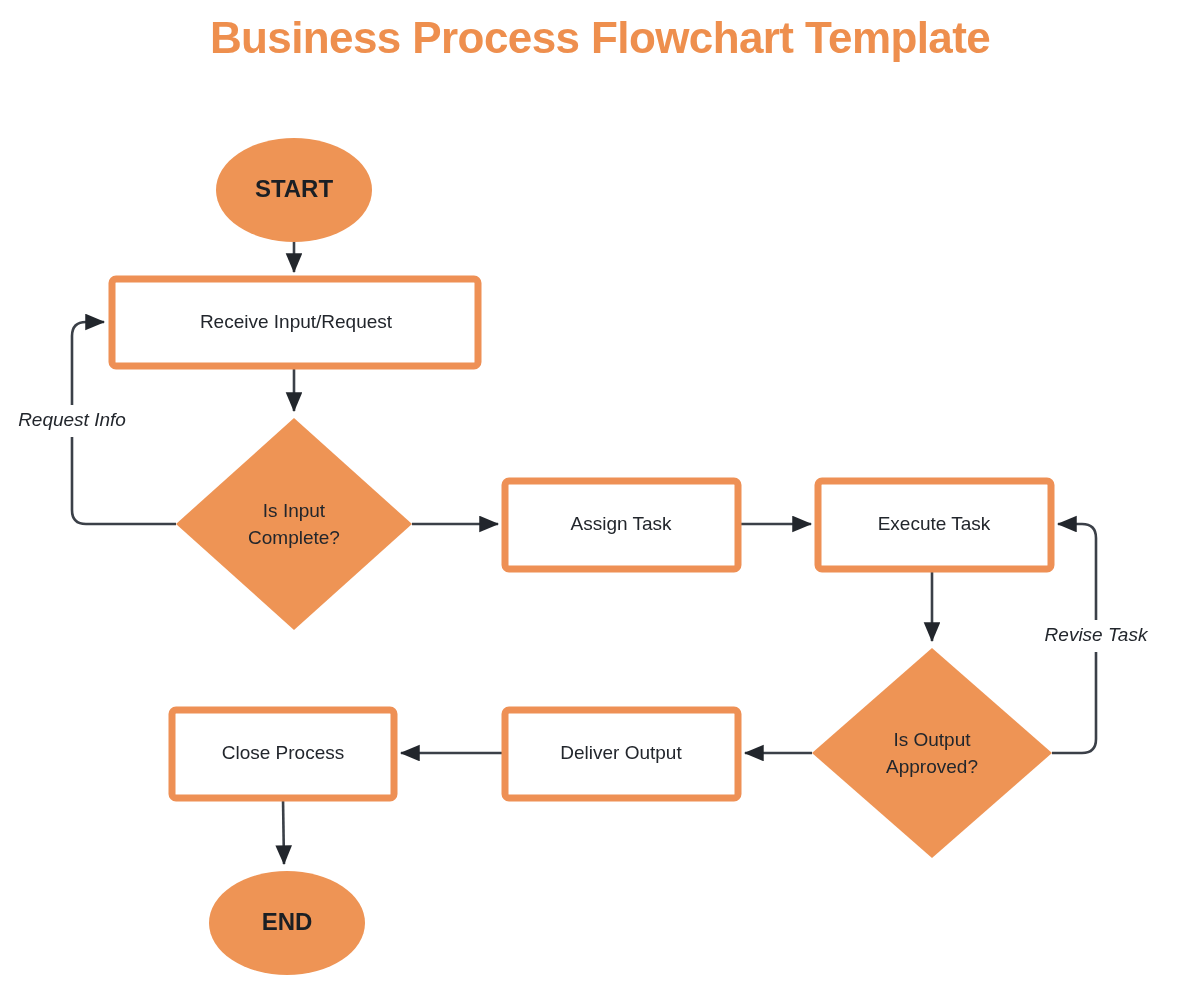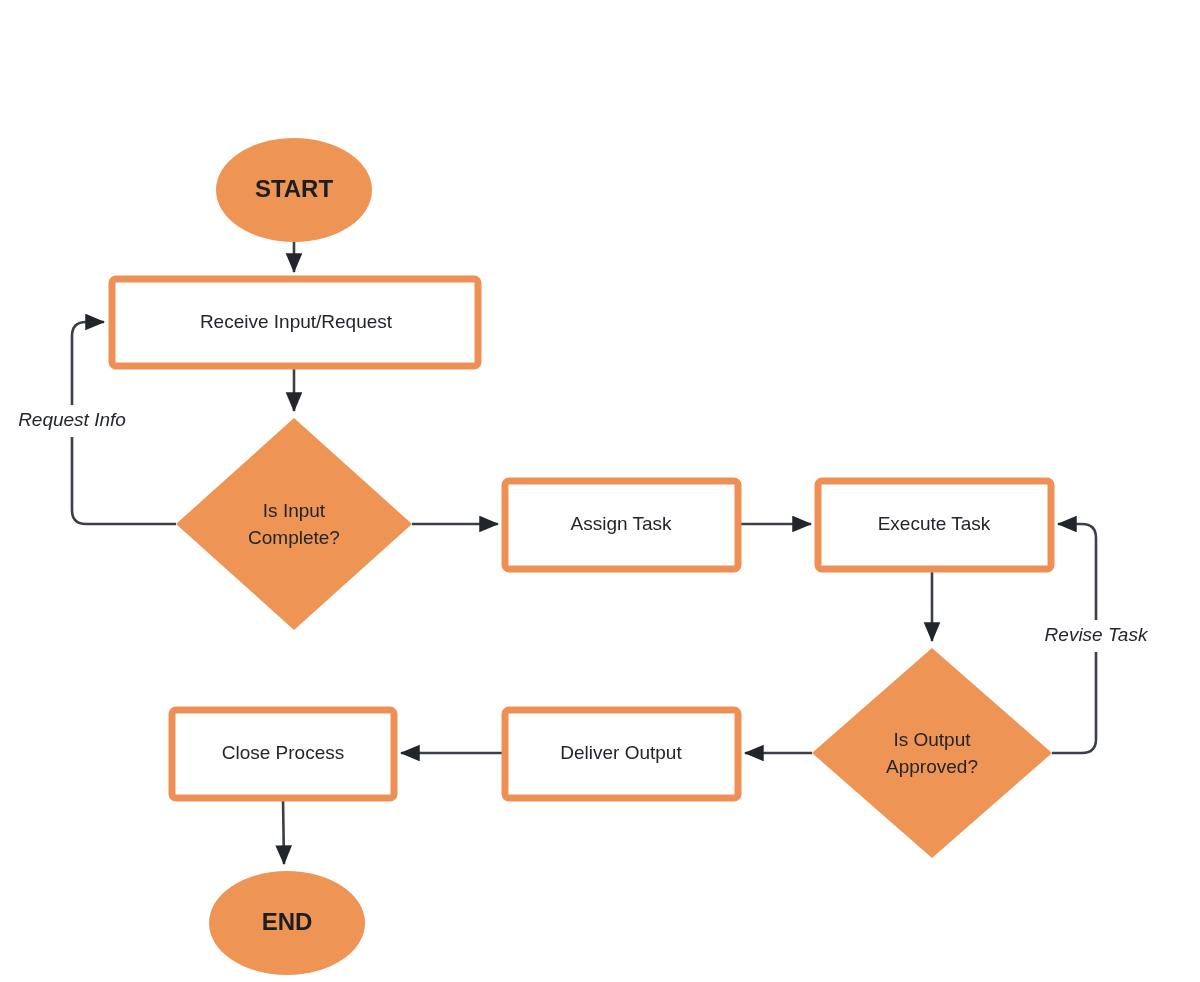--- a/index.html
+++ b/index.html
@@ -77,20 +77,21 @@
     fill: none;
     stroke: #3b4048;
     stroke-width: 2.6;
   }
 </style>
 </head>
 <body>
 
 <div id="page">
 
+  <div id="page-title">Business Process Flowchart Template</div>
 
   <svg id="flow-svg" width="1200" height="982" viewBox="0 0 1200 982">
 
     <defs>
       <marker id="arrowhead" markerWidth="9" markerHeight="9" refX="7.2" refY="3.2" orient="auto" markerUnits="strokeWidth">
         <path d="M0,0 L7.6,3.2 L0,6.4 z" fill="#22262c"></path>
       </marker>
     </defs>
 
     <g>

